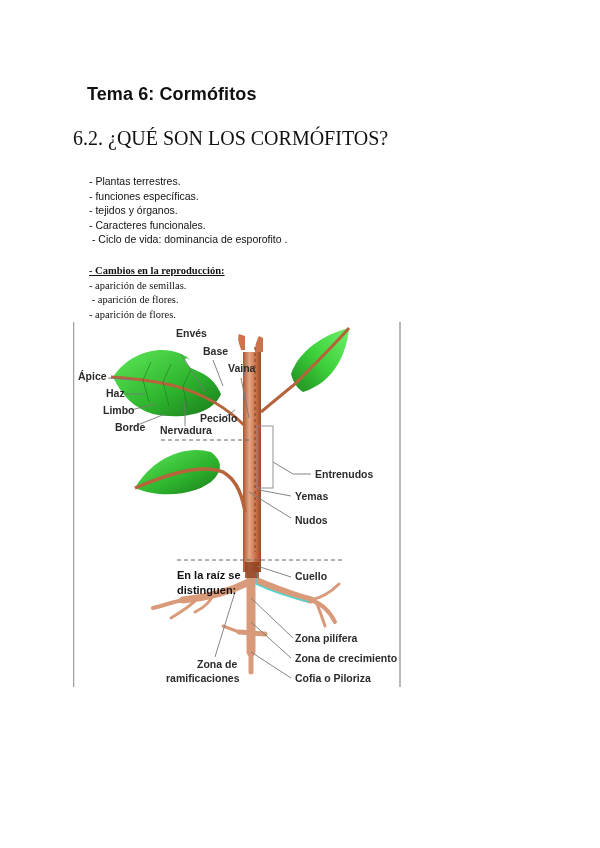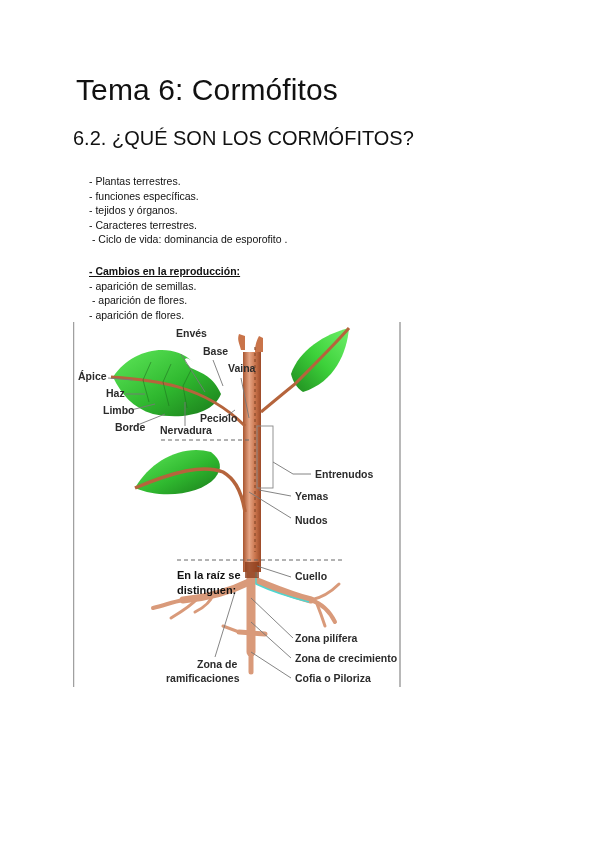--- a/index.html
+++ b/index.html
@@ -1,39 +1,39 @@
 <!DOCTYPE html>
 <html><head>
   <meta charset="utf-8">
   <style>
     html, body { margin: 0; padding: 0; background: #ffffff; }
     body { width: 600px; height: 848px; position: relative; overflow: hidden; font-family: "Liberation Sans", sans-serif; color: #111; }
-    .page-title { position: absolute; left: 73px; top: 70px; font-size: 30px; font-weight: normal; margin: 3px; letter-spacing: 0.1px; }
-    .section-title { position: absolute; left: 73px; top: 127px; font-size: 20px; font-weight: normal; margin: 0; }
+    .page-title { position: absolute; left: 73px; top: 70px; font-size: 18px; font-weight: bold; margin: 14px; letter-spacing: 0.1px; }
+    .section-title { position: absolute; left: 73px; top: 127px; font-size: 20px; font-weight: normal; margin: 0; font-family: Liberation Serif, serif; }
     .list { position: absolute; left: 73px; margin: 16px; padding: 0; list-style: none; font-size: 10.5px; line-height: 14.6px; }
     .list-a { top: 158px; }
-    .list-b { top: 248px; }
+    .list-b { top: 248px; font-family: Liberation Serif, serif; }
     .list li { white-space: pre; }
     .subhead { font-weight: bold; text-decoration: underline; }
     .figure { position: absolute; left: 73px; top: 322px; width: 377px; height: 365px; }
     .figure svg { display: block; }
     .lbl { font-family: "Liberation Sans", sans-serif; font-size: 10.5px; font-weight: bold; fill: #2b2b2b; }
     .lbl-big { font-size: 11px; fill: #111; }
   </style>
 </head>
 <body>
 
 <h1 class="page-title">Tema 6: Cormófitos</h1>
 <h2 class="section-title">6.2. ¿QUÉ SON LOS CORMÓFITOS?</h2>
 
 <ul class="list list-a">
   <li>- Plantas terrestres.</li>
   <li>- funciones específicas.</li>
   <li>- tejidos y órganos.</li>
-  <li>- Caracteres terrestres.</li>
+  <li>- Caracteres funcionales.</li>
   <li> - Ciclo de vida: dominancia de esporofito .</li>
 </ul>
 
 <ul class="list list-b">
   <li class="subhead">- Cambios en la reproducción:</li>
   <li>- aparición de semillas.</li>
   <li> - aparición de flores.</li>
   <li>- aparición de flores.</li>
 </ul>
 

